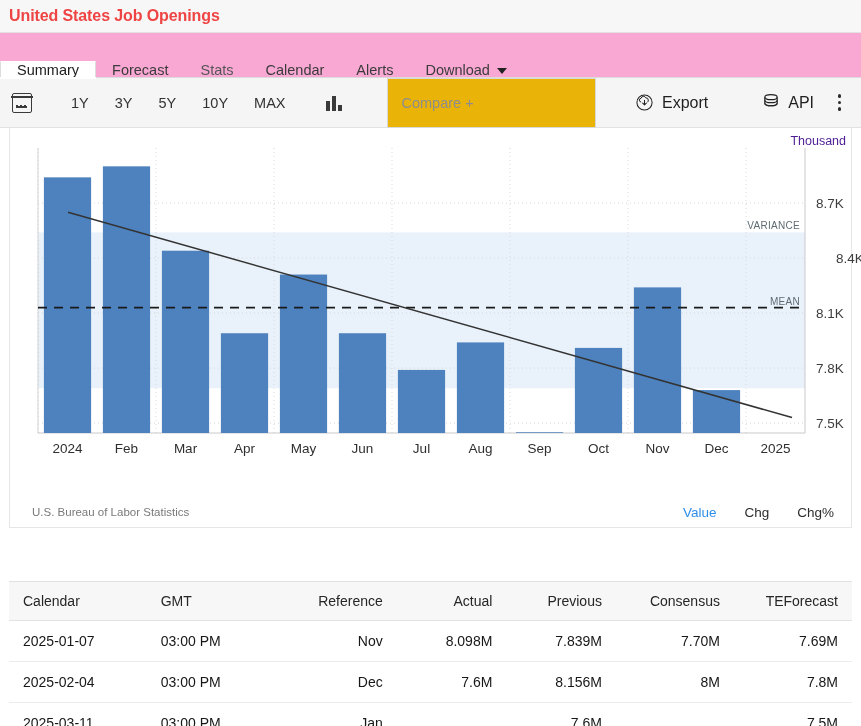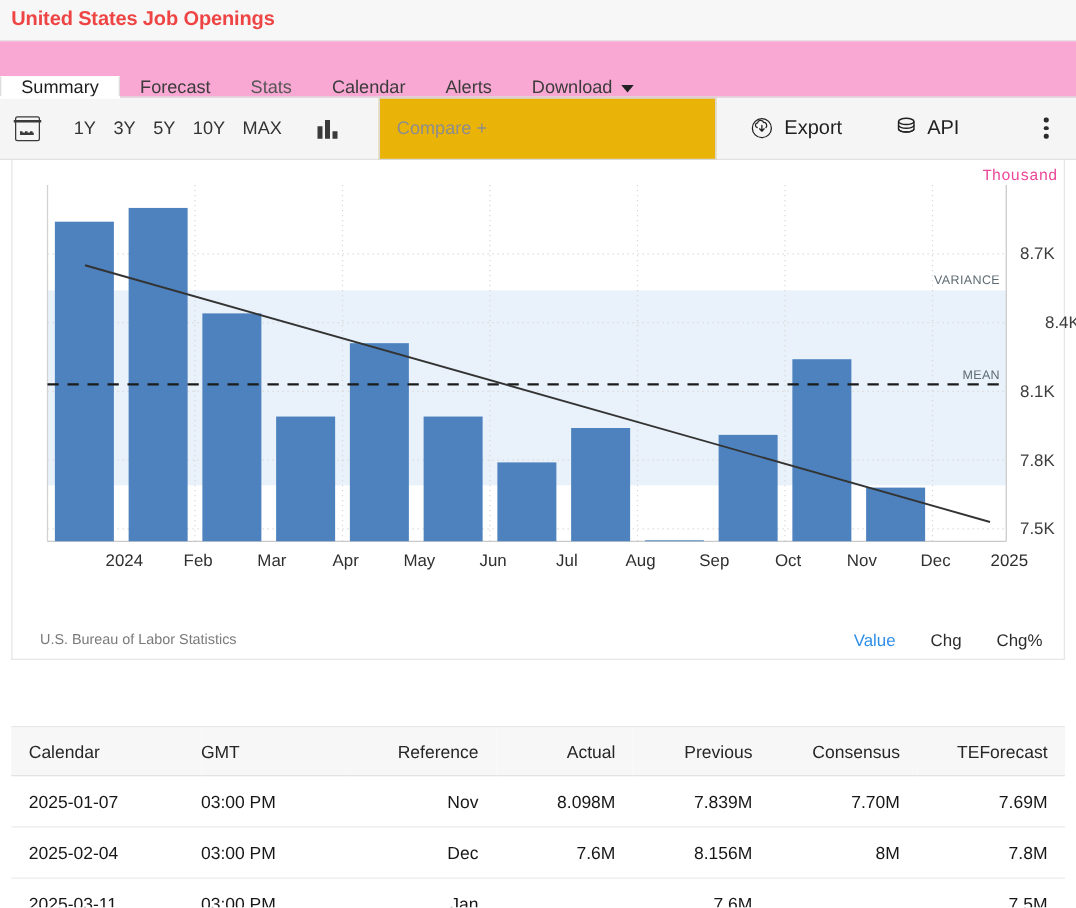--- a/index.html
+++ b/index.html
@@ -67,21 +67,21 @@
     position: relative; top: 1px;
   }
 
   
   .toolbar {
     height: 50px;
     background: #f5f5f5;
     border-bottom: 1px solid #e2e2e2;
     display: flex; align-items: center;
     padding: 0 14px 0 12px;
-    gap: 0;
+    gap: 12px;
   }
   .cal-icon {
     width: 20px; height: 20px;
     border: 1.6px solid #3a3a3a; border-radius: 2px;
     position: relative; margin-right: 20px; flex: none;
   }
   .cal-icon::before {
     content:""; position:absolute; left:-1.6px; right:-1.6px; top:2.5px; height:1.6px; background:#3a3a3a;
   }
   .cal-icon::after {
@@ -130,35 +130,34 @@
     position: relative;
     margin: 0 9px;
     height: 400px;
     background: #fff;
     border: 1px solid #e6e6e6;
     border-top: 0;
   }
   .chart-wrap { position: relative; width: 843px; height: 400px; }
   .unit-label {
     position: absolute; right: 7px; top: 6px;
-    font-size: 12.5px; color: #ec4899; font-family: Liberation Mono, monospace;
+    font-size: 12.5px; color: #4c1d95;
   }
   .plot-svg { position: absolute; left: 0; top: 0; }
   .y-tick {
     position: absolute; left: 806px;
     font-size: 13.5px; color: #3d3d3d;
     transform: translateY(-50%);
     white-space: nowrap;
   }
   .x-tick {
     position: absolute;
     font-size: 13.5px; color: #2f2f2f;
     transform: translateX(-50%);
     white-space: nowrap;
-    margin-left: 32px;
   }
   .band-label {
     position: absolute;
     font-size: 10px; color: #5e6b73; letter-spacing: .3px;
     transform: translateY(-50%);
     white-space: nowrap;
   }
   .source {
     position: absolute; left: 22px; bottom: 10px;
     font-size: 11.5px; color: #7a7a7a;

